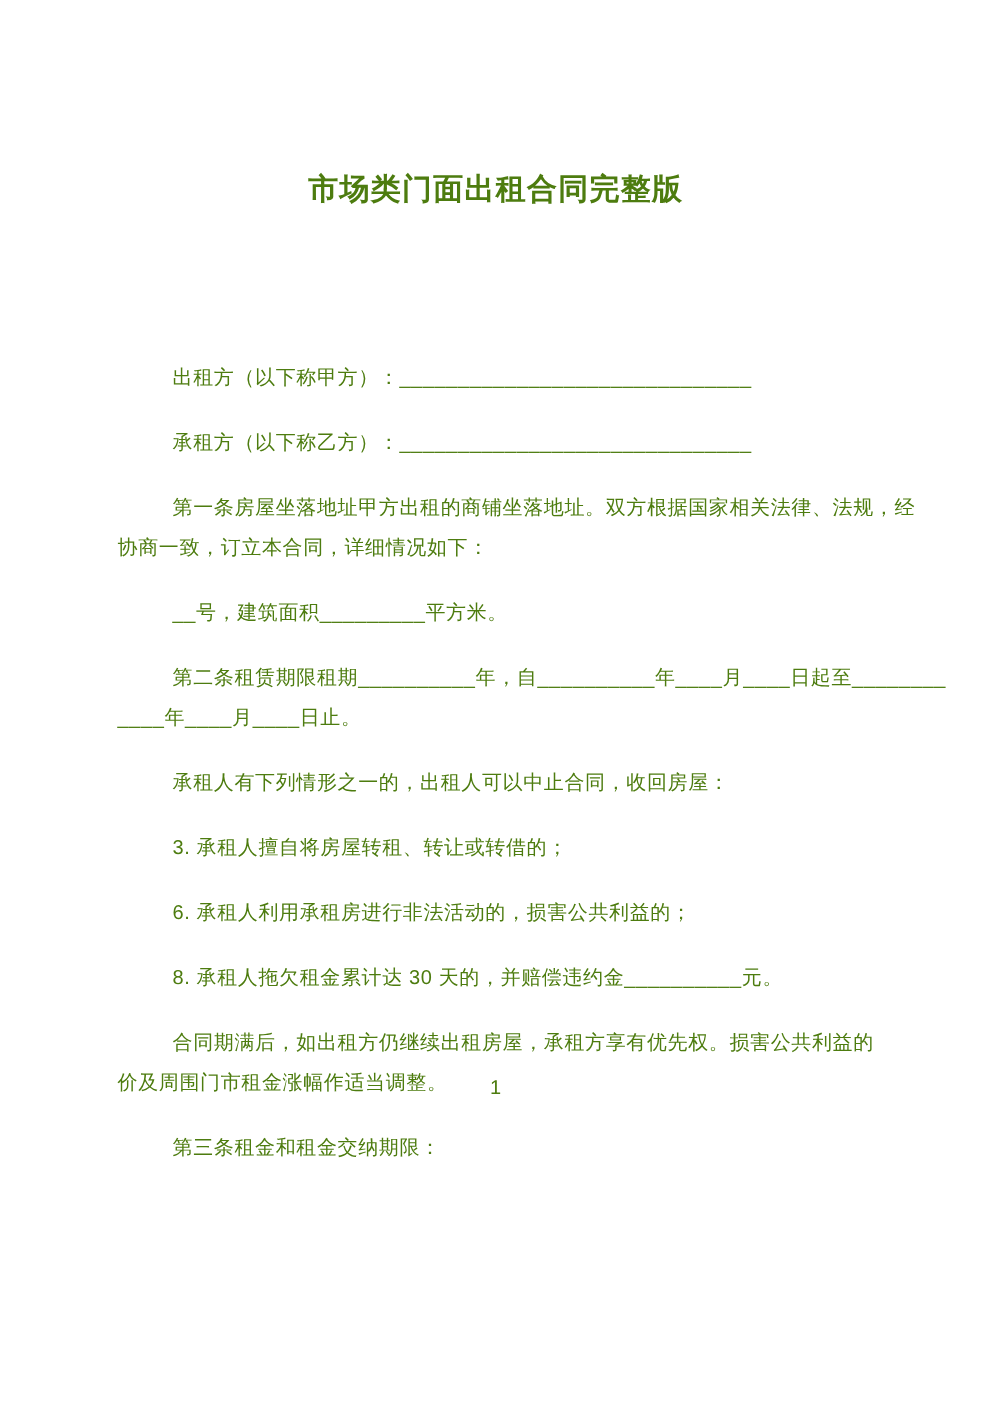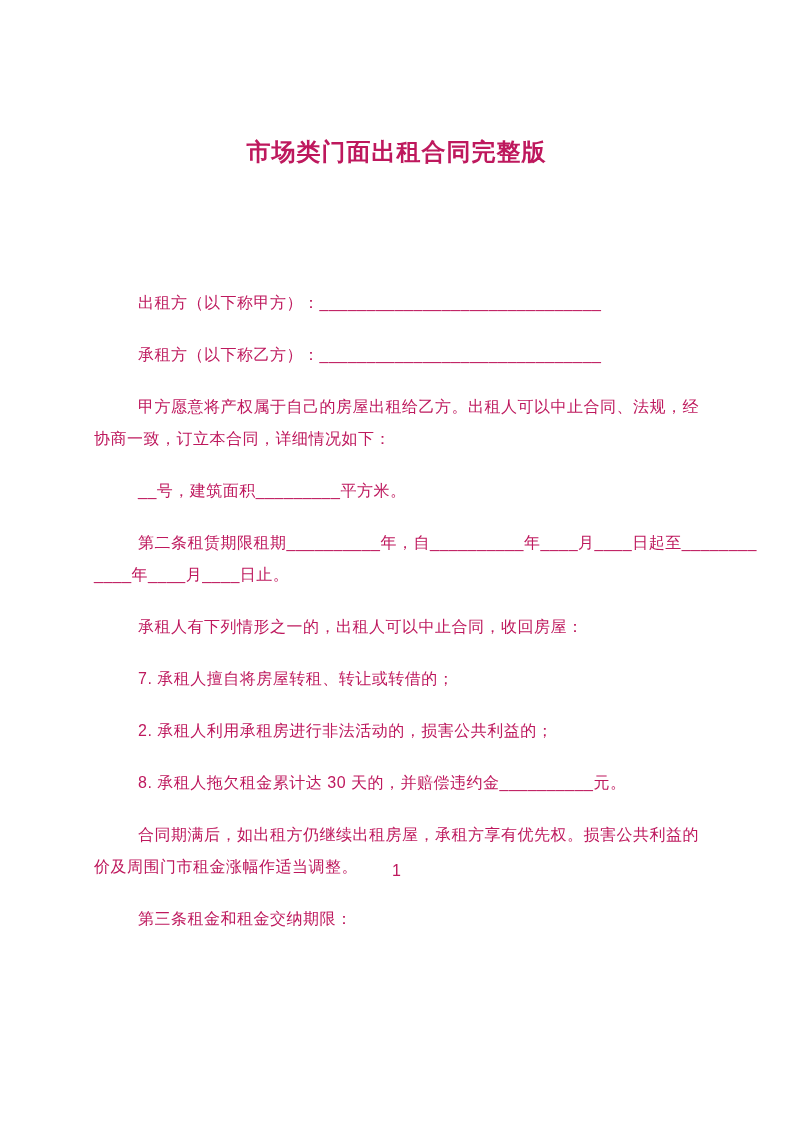--- a/index.html
+++ b/index.html
@@ -5,21 +5,21 @@
   html, body {
     margin: 0;
     padding: 0;
     background: #ffffff;
   }
   .page {
     position: relative;
     width: 793px;
     height: 930px;
     background: #ffffff;
-    color: #be185d;
+    color: #4d7c0f;
     font-family: "Liberation Sans", sans-serif;
     overflow: hidden;
   }
   .doc-title {
     margin: 0;
     padding-top: 134px;
     text-align: center;
     font-size: 24px;
     line-height: 36px;
     font-weight: bold;
@@ -58,38 +58,38 @@
 
   <div class="doc-body">
 
   <div class="para">
         <div class="line">出租方（以下称甲方）：______________________________</div>
       </div>
       <div class="para">
         <div class="line">承租方（以下称乙方）：______________________________</div>
       </div>
       <div class="para">
-        <div class="line">甲方愿意将产权属于自己的房屋出租给乙方。出租人可以中止合同、法规，经</div>
+        <div class="line">第一条房屋坐落地址甲方出租的商铺坐落地址。双方根据国家相关法律、法规，经</div>
         <div class="line">协商一致，订立本合同，详细情况如下：</div>
       </div>
       <div class="para">
         <div class="line">__号，建筑面积_________平方米。</div>
       </div>
       <div class="para">
         <div class="line">第二条租赁期限租期__________年，自__________年____月____日起至________</div>
         <div class="line">____年____月____日止。</div>
       </div>
       <div class="para">
         <div class="line">承租人有下列情形之一的，出租人可以中止合同，收回房屋：</div>
       </div>
       <div class="para">
-        <div class="line">7. 承租人擅自将房屋转租、转让或转借的；</div>
+        <div class="line">3. 承租人擅自将房屋转租、转让或转借的；</div>
       </div>
       <div class="para">
-        <div class="line">2. 承租人利用承租房进行非法活动的，损害公共利益的；</div>
+        <div class="line">6. 承租人利用承租房进行非法活动的，损害公共利益的；</div>
       </div>
       <div class="para">
         <div class="line">8. 承租人拖欠租金累计达 30 天的，并赔偿违约金__________元。</div>
       </div>
       <div class="para">
         <div class="line">合同期满后，如出租方仍继续出租房屋，承租方享有优先权。损害公共利益的</div>
         <div class="line">价及周围门市租金涨幅作适当调整。</div>
       </div>
       <div class="para">
         <div class="line">第三条租金和租金交纳期限：</div>

